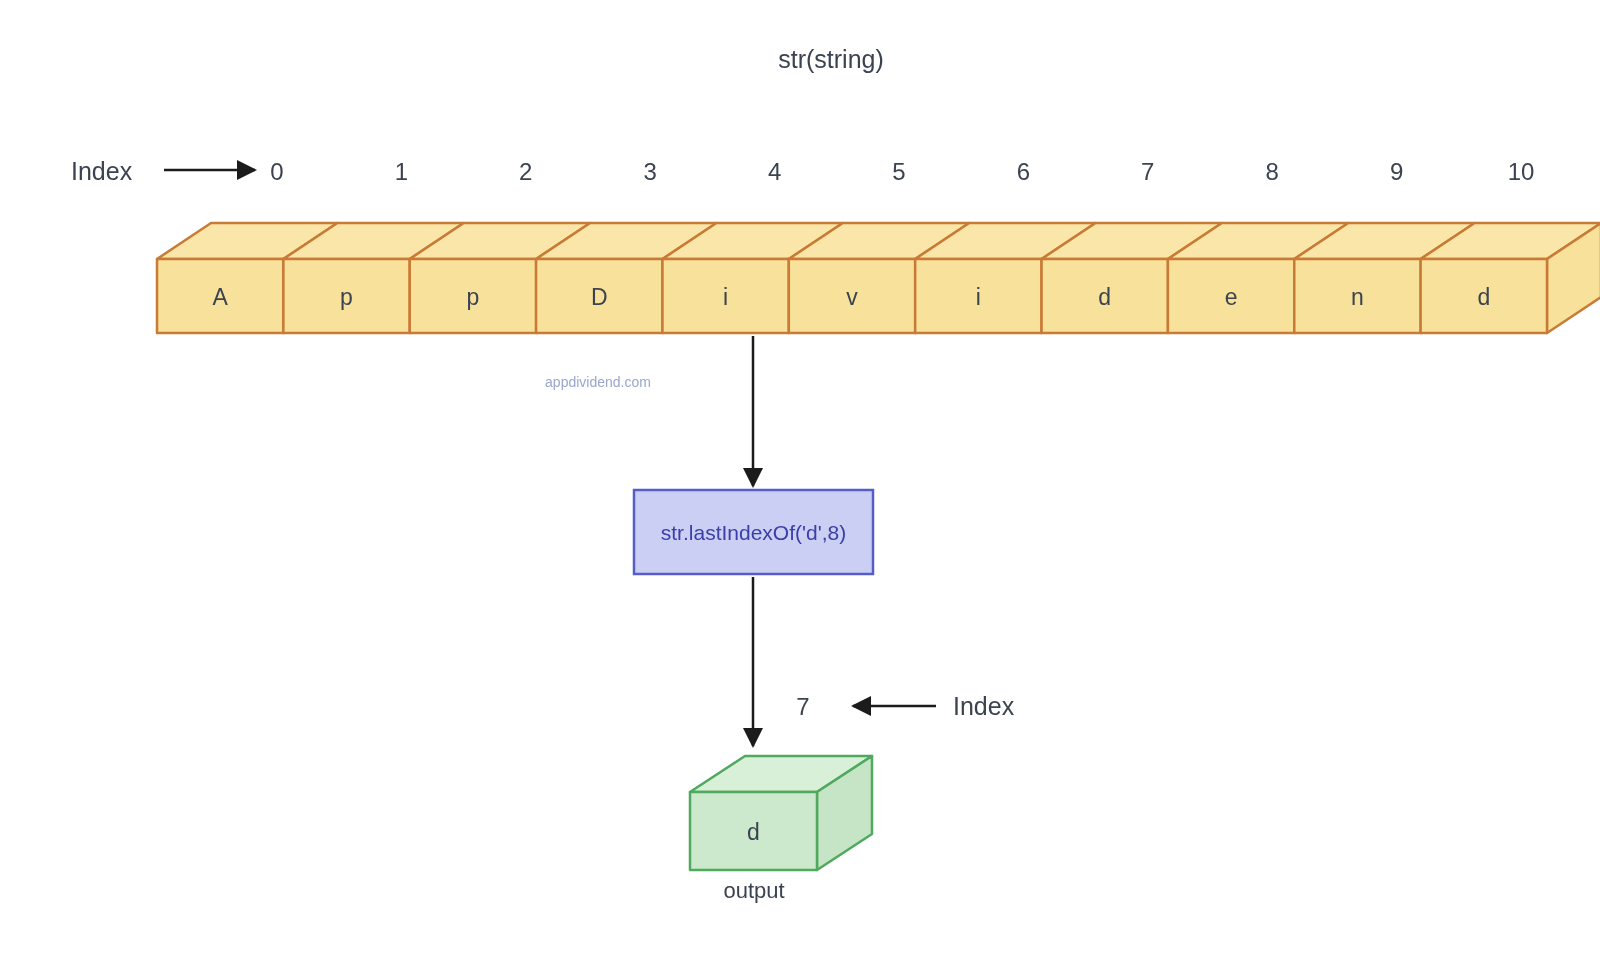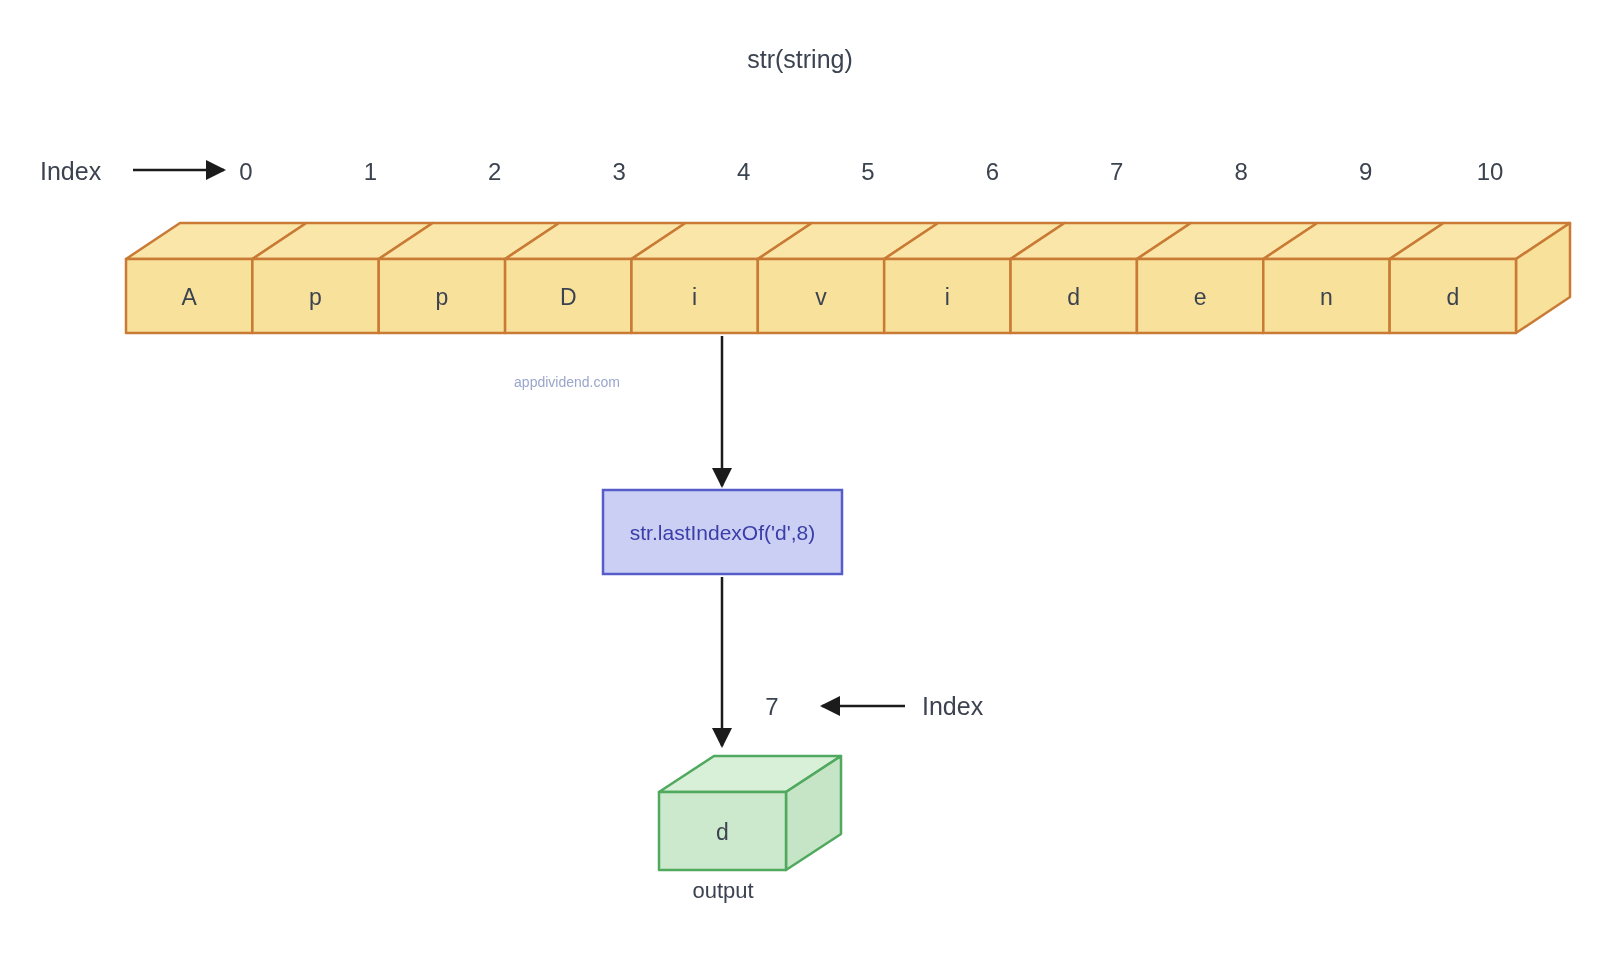--- a/index.html
+++ b/index.html
@@ -19,21 +19,21 @@
     --bg: #FFFFFF;
   }
   html, body {
     margin: 0;
     padding: 0;
     background: var(--bg);
     width: 1600px;
     height: 956px;
     overflow: hidden;
   }
-  .stage { position: relative; width: 1440px; height: 956px; }
+  .stage { position: relative; width: 1440px; height: 956px; padding-left: 31px; }
   svg { display: block; }
   text {
     font-family: "Liberation Sans", "DejaVu Sans", sans-serif;
     fill: var(--text);
   }
   .t-title   { font-size: 25px; text-anchor: middle; }
   .t-label   { font-size: 25px; }
   .t-num     { font-size: 24px; text-anchor: middle; }
   .t-char    { font-size: 23px; text-anchor: middle; }
   .t-method  { font-size: 21px; text-anchor: middle; fill: var(--method-text); }

